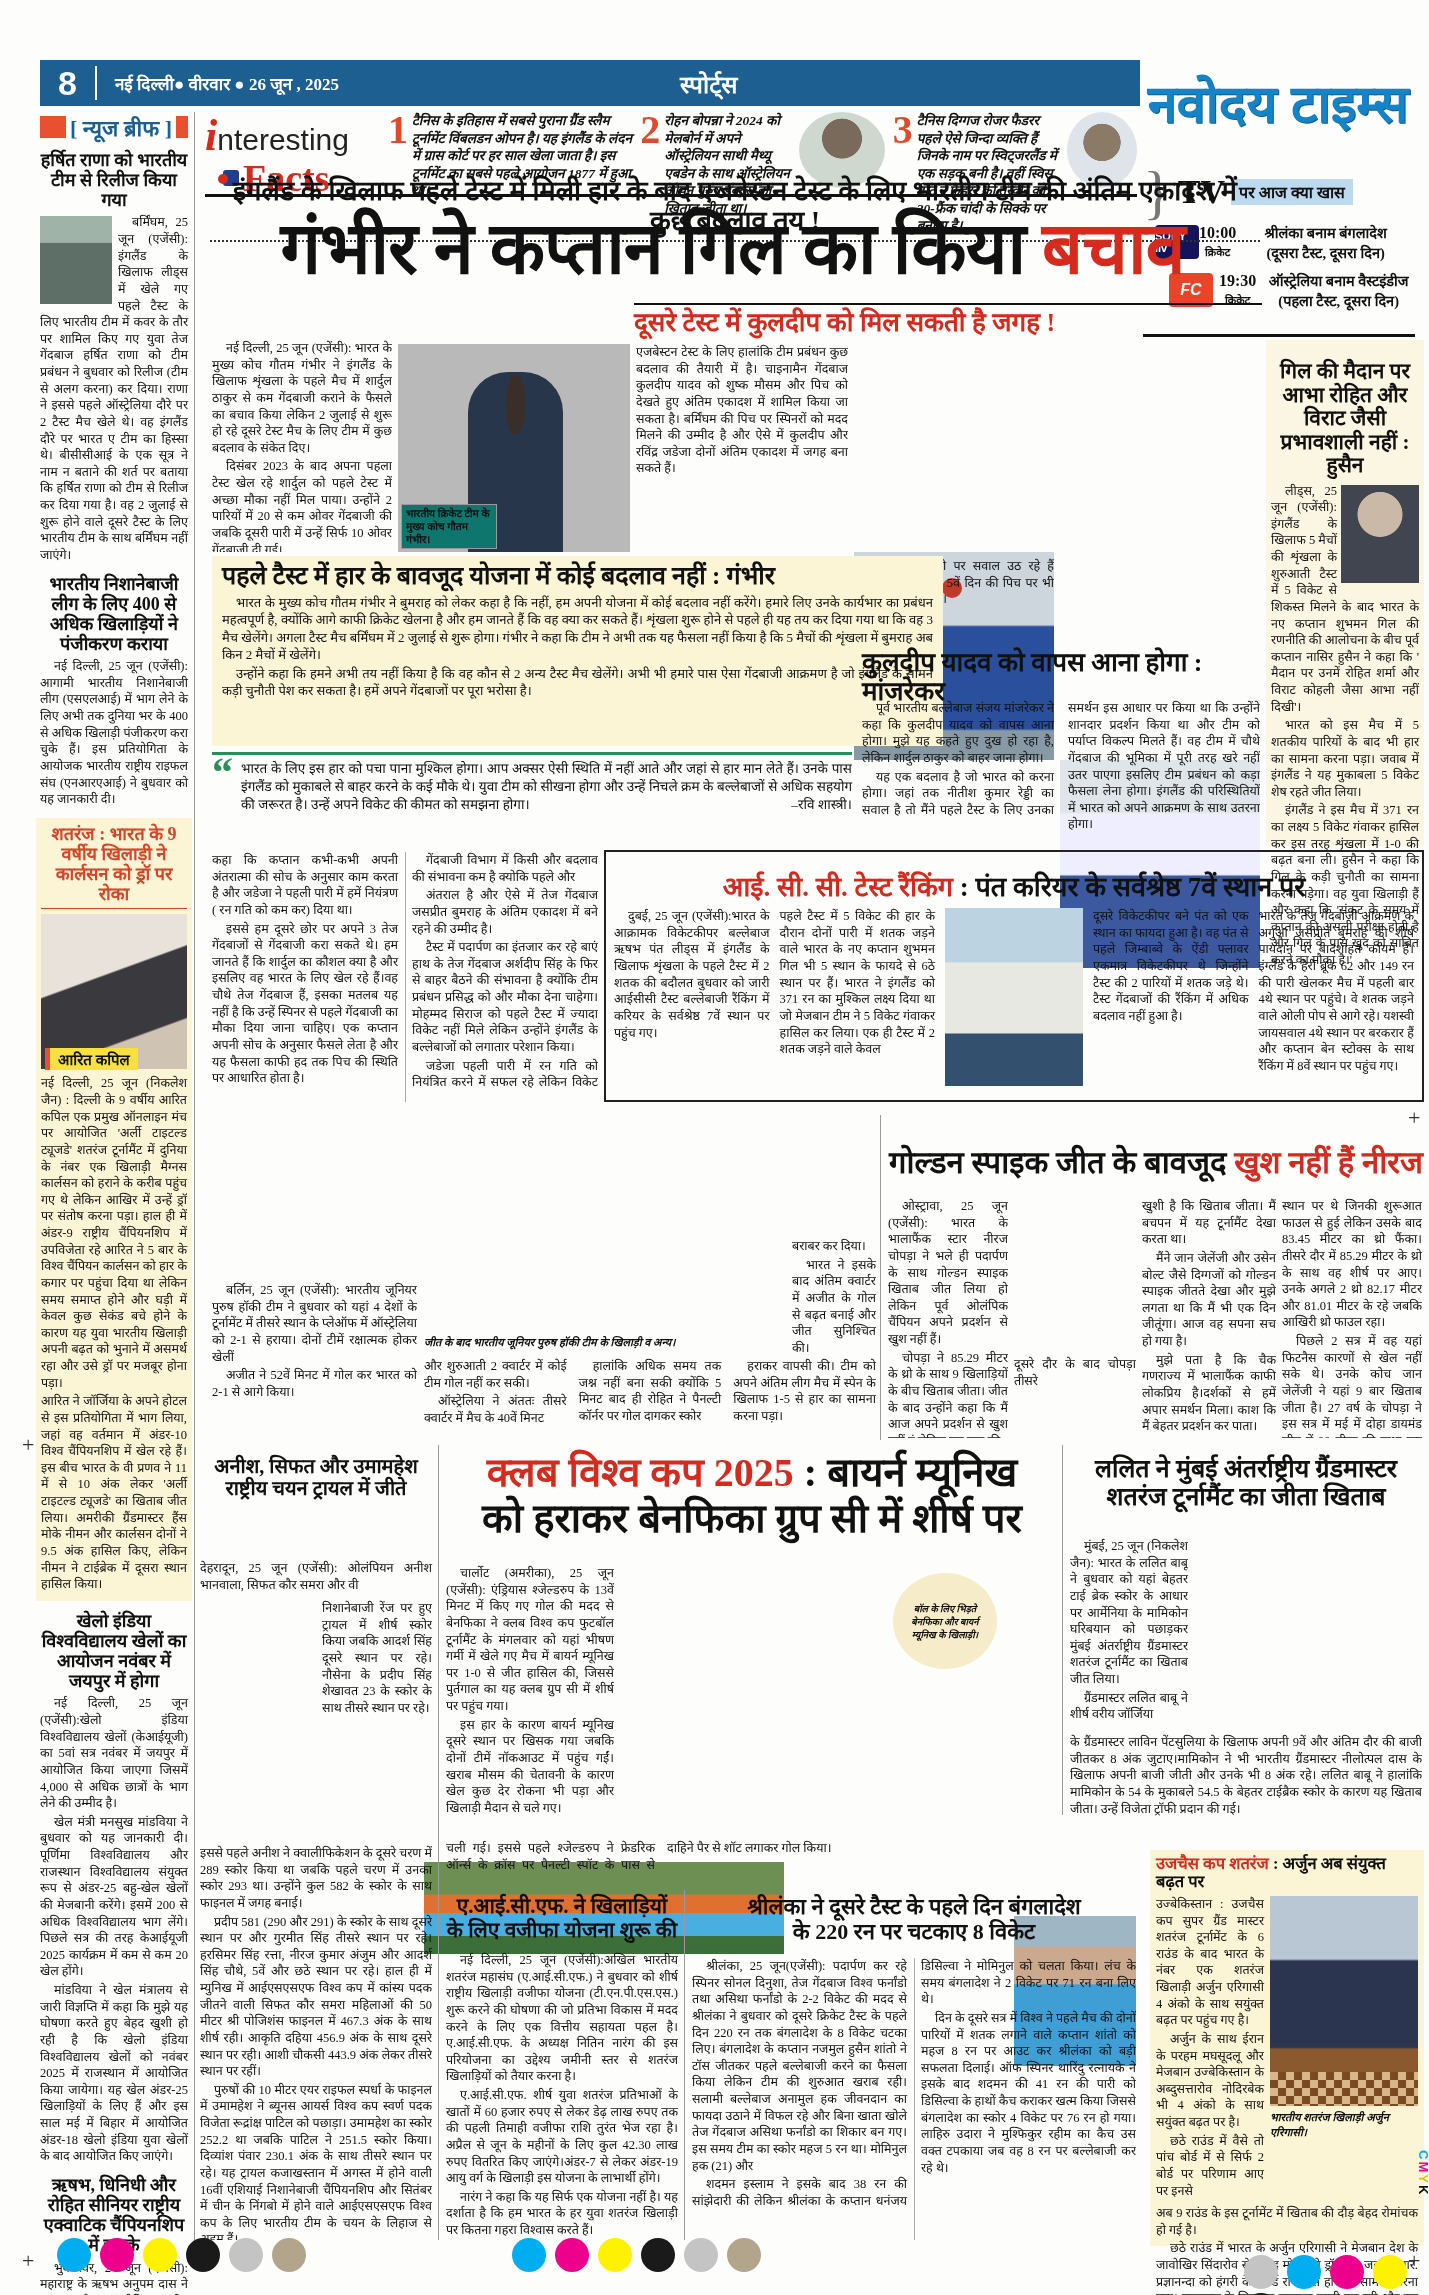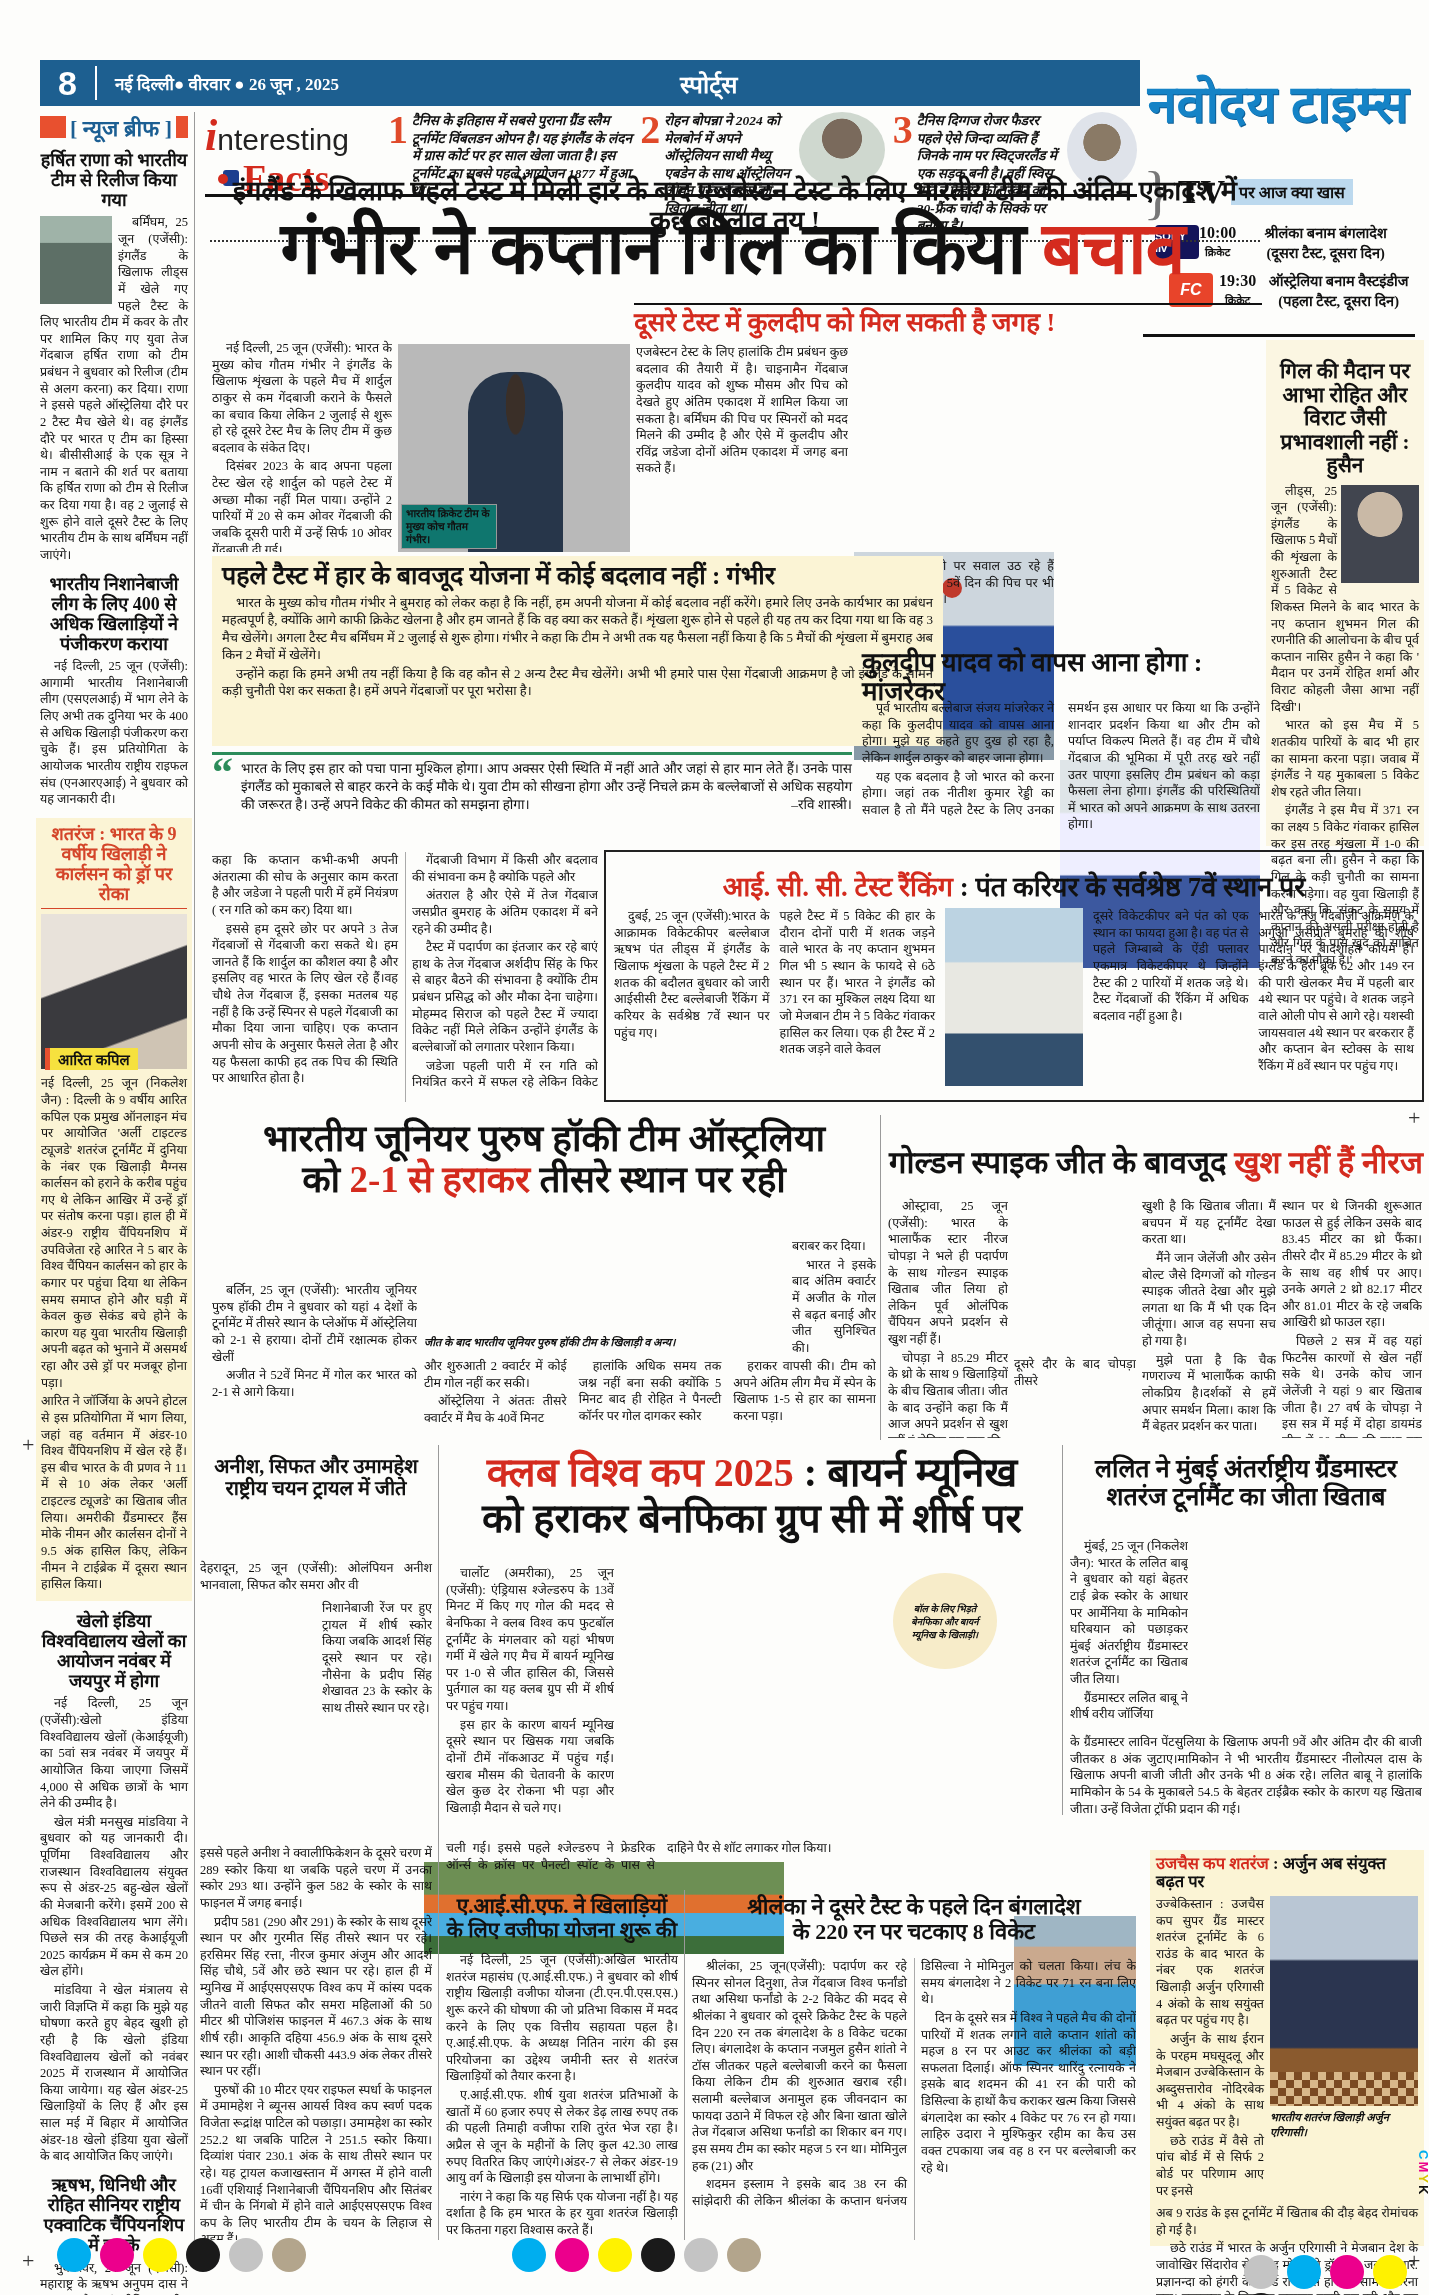--- a/index.html
+++ b/index.html
@@ -211,24 +211,20 @@
       <div class="photo" style="flex:none;width:138px;height:178px;background:linear-gradient(180deg,#bcd3e2 0 30%,#e8e8e2 31% 70%,#33506e 71% 100%);"></div>
       <div class="bt" style="flex:1;">
           <p class="nofirst">दूसरे विकेटकीपर बने पंत को एक स्थान का फायदा हुआ है। वह पंत से पहले जिम्बाब्वे के ऐंडी फ्लावर एकमात्र विकेटकीपर थे जिन्होंने टैस्ट की 2 पारियों में शतक जड़े थे। टैस्ट गेंदबाजों की रैंकिंग में अधिक बदलाव नहीं हुआ है।</p>
         </div>
       <div class="bt" style="flex:1;">
           <p class="nofirst">भारत के तेज गेंदबाजी आक्रमण के अगुआ जसप्रीत बुमराह की शीर्ष पायदान पर बादशाहत कायम है। इंग्लैंड के हैरी ब्रूक 62 और 149 रन की पारी खेलकर मैच में पहली बार 4थे स्थान पर पहुंचे। वे शतक जड़ने वाले ओली पोप से आगे रहे। यशस्वी जायसवाल 4थे स्थान पर बरकरार हैं और कप्तान बेन स्टोक्स के साथ रैंकिंग में 8वें स्थान पर पहुंच गए।</p>
         </div>
     </div>
   </div>
 
-  <div class="abs center" style="left:212px;top:1118px;width:664px;font-size:37px;font-weight:bold;line-height:1.12;">
-    <span>भारतीय जूनियर पुरुष हॉकी टीम ऑस्ट्रलिया</span><br>
-    <span>को </span><span class="red">2-1 से हराकर</span><span> तीसरे स्थान पर रही</span>
-  </div>
   <div class="abs bt" style="left:212px;top:1238px;width:205px;height:196px;overflow:hidden;margin-top:44px;">
     <p>बर्लिन, 25 जून (एजेंसी): भारतीय जूनियर पुरुष हॉकी टीम ने बुधवार को यहां 4 देशों के टूर्नामेंट में तीसरे स्थान के प्लेऑफ में ऑस्ट्रेलिया को 2-1 से हराया। दोनों टीमें रक्षात्मक होकर खेलीं</p>
       <p>अजीत ने 52वें मिनट में गोल कर भारत को 2-1 से आगे किया।</p>
   </div>
   <div class="abs photo" style="left:424px;top:1238px;width:360px;height:92px;background:linear-gradient(180deg,#6d8f54 0 35%,#e0702f 36% 55%,#49aee0 56% 80%,#3c6e3a 81% 100%);">
   </div>
   <div class="abs small-cap" style="left:424px;top:1334px;width:360px;">जीत के बाद भारतीय जूनियर पुरुष हॉकी टीम के खिलाड़ी व अन्य।</div>
   <div class="abs bt" style="left:792px;top:1238px;width:84px;height:196px;overflow:hidden;">
     <p class="nofirst">बराबर कर दिया।</p>
       <p>भारत ने इसके बाद अंतिम क्वार्टर में अजीत के गोल से बढ़त बनाई और जीत सुनिश्चित की।</p>

